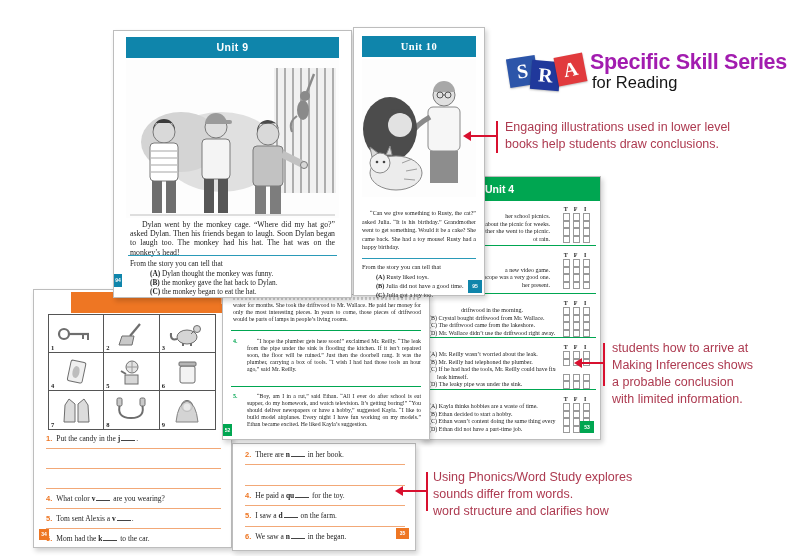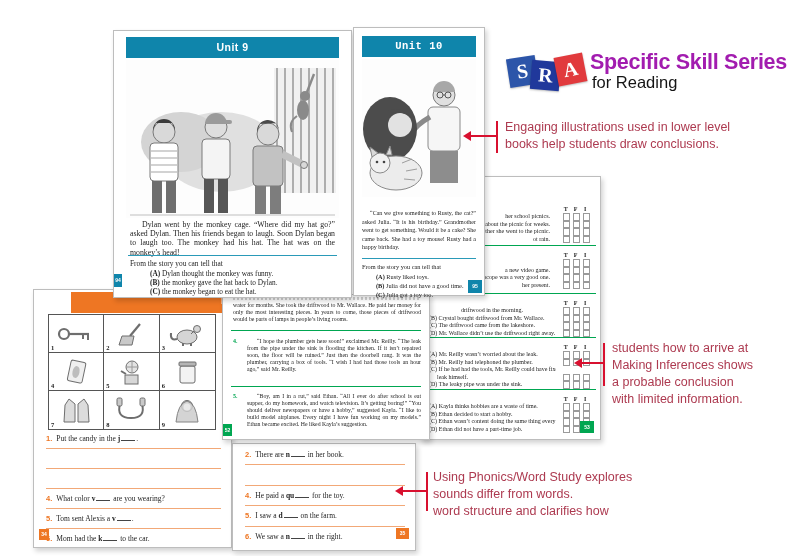--- a/index.html
+++ b/index.html
@@ -98,20 +98,21 @@
   .vbar{position:absolute;width:2px;background:#d8102f;z-index:6;}
   .aline{position:absolute;height:2px;background:#d8102f;z-index:6;}
   .ahead{position:absolute;width:0;height:0;border:5px solid transparent;border-right:8px solid #d8102f;z-index:6;}
 </style>
 </head>
 <body>
 
 <div id="canvas">
 
   <div class="page" id="unit4">
+    <div class="hdr">Unit 4</div>
 
     <div class="u4q rt" style="top:28px">
       <div class="tfirow">
           <em>T</em>
           <em>F</em>
           <em>I</em>
         </div>
       <div class="u4row">
           <span class="t">her school picnics.</span>
           <span class="bx">
@@ -415,21 +416,21 @@
   </div>
 
   <div class="page" id="phonR">
     <div class="pq" style="top:5px"><span class="pqn">2.</span><span>There are </span><span class="pql">n</span><span class="blank"></span><span> in her book.</span></div>
     <div class="ansline" style="top:20px"></div>
     <div class="ansline" style="top:41px"></div>
     <div class="pq" style="top:46px"><span class="pqn">4.</span><span>He paid a </span><span class="pql">qu</span><span class="blank"></span><span> for the toy.</span></div>
     <div class="ansline" style="top:61px"></div>
     <div class="pq" style="top:66px"><span class="pqn">5.</span><span>I saw a </span><span class="pql">d</span><span class="blank"></span><span> on the farm.</span></div>
     <div class="ansline" style="top:82px"></div>
-    <div class="pq" style="top:87px"><span class="pqn">6.</span><span>We saw a </span><span class="pql">n</span><span class="blank"></span><span> in the right.</span></div>
+    <div class="pq" style="top:87px"><span class="pqn">6.</span><span>We saw a </span><span class="pql">n</span><span class="blank"></span><span> in the began.</span></div>
     <div class="badge org" style="right:6px;bottom:11px;width:13px;height:11px;line-height:11px">35</div>
   </div>
 
   <div class="page serif" id="passages">
     <div class="cut"></div>
     <div class="intro">water for months. She took the driftwood to Mr. Wallace. He paid her money for only the most interesting pieces. In years to come, those pieces of driftwood would be parts of lamps in people’s living rooms.</div>
     <div class="pdiv" style="top:35px"></div>
     <div class="pitem" style="top:43px">
       <span class="pnum">4.</span>
       <div class="ptxt">“I hope the plumber gets here soon!” exclaimed Mr. Reilly. “The leak from the pipe under the sink is flooding the kitchen. If it isn’t repaired soon, the floor will be ruined.” Just then the doorbell rang. It was the plumber, carrying a box of tools. “I wish I had had those tools an hour ago,” said Mr. Reilly.</div>
@@ -502,21 +503,21 @@
     <div class="para">Dylan went by the monkey cage. “Where did my hat go?” asked Dylan. Then his friends began to laugh. Soon Dylan began to laugh too. The monkey had his hat. The hat was on the monkey’s head!</div>
     <div class="div"></div>
     <div class="prompt">From the story you can tell that</div>
     <div class="opt" style="top:238px"><span class="optlab">(A)</span> <span>Dylan thought the monkey was funny.</span></div>
     <div class="opt" style="top:247px"><span class="optlab">(B)</span> <span>the monkey gave the hat back to Dylan.</span></div>
     <div class="opt" style="top:256px"><span class="optlab">(C)</span> <span>the monkey began to eat the hat.</span></div>
     <div class="badge teal" style="left:0;top:243px;width:8px;height:13px;line-height:13px">94</div>
   </div>
 
   <div class="page serif" id="unit10">
-    <div class="hdr" style="font-family:Liberation Mono, monospace">Unit 10</div>
+    <div class="hdr" style="font-family:Liberation Serif, serif">Unit 10</div>
     <div class="illo">
       <svg width="114" height="138" viewBox="0 0 114 138">
         <rect x="0" y="0" width="114" height="138" fill="#fdfdfd"></rect>
         <g>
           <circle cx="82" cy="36" r="11" fill="#e0e0e0" stroke="#7a7a7a"></circle>
           <path d="M71 33 A11 11 0 0 1 93 33 Z" fill="#a8a8a8"></path>
           <circle cx="78" cy="36" r="3" fill="none" stroke="#555"></circle>
             <circle cx="86" cy="36" r="3" fill="none" stroke="#555"></circle>
             <line x1="81" y1="36" x2="83" y2="36" stroke="#555"></line>
           <rect x="66" y="48" width="32" height="44" rx="5" fill="#f6f6f6" stroke="#8a8a8a"></rect>

